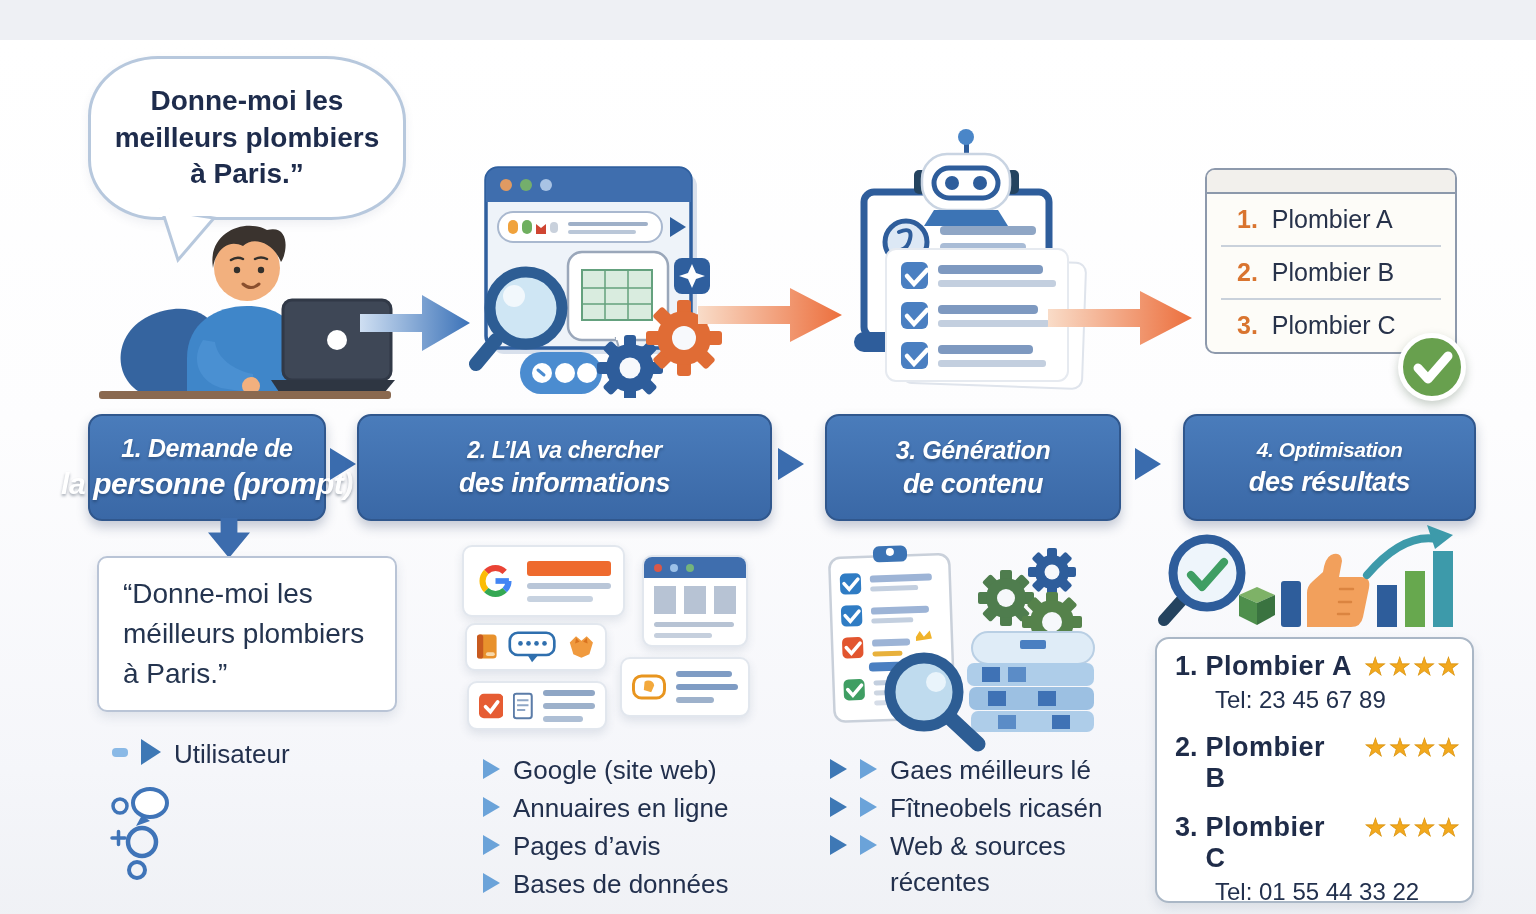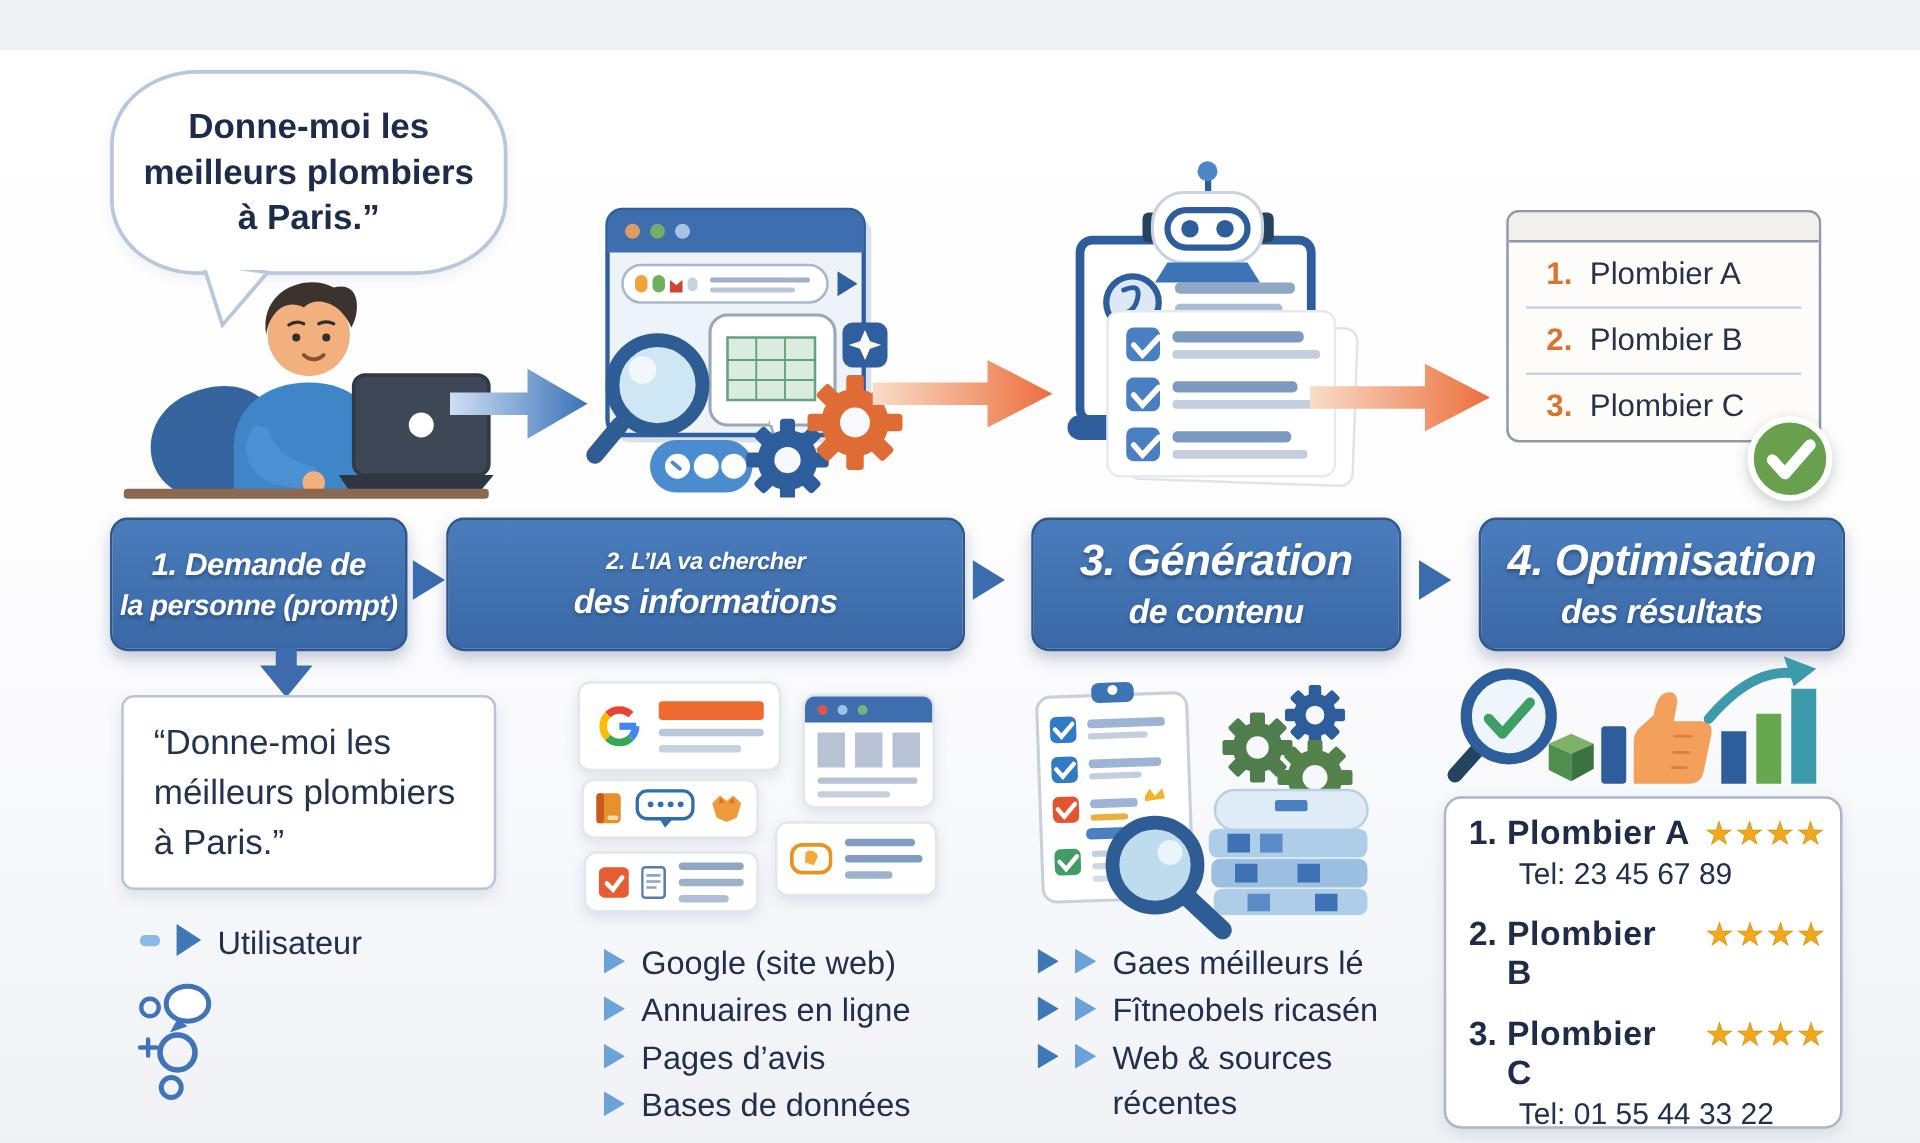--- a/index.html
+++ b/index.html
@@ -263,35 +263,35 @@
     </div>
   </div>
   <div class="ok-badge">
     <svg width="58" height="58" viewBox="0 0 58 58">
         <path d="M15,30 l10,11 l20,-23" stroke="#fff" stroke-width="9" fill="none" stroke-linecap="round" stroke-linejoin="round"></path>
       </svg>
   </div>
 
   <div class="step-box" style="left:88px;width:234px">
     <div class="step-line">1. Demande de</div>
-    <div class="step-line" style="font-size:23px">la personne (prompt)</div>
+    <div class="step-line" style="font-size:30px">la personne (prompt)</div>
   </div>
   <div class="sep-tri" style="left:330px"></div>
   <div class="step-box" style="left:357px;width:411px">
-    <div class="step-line" style="font-size:19px">2. L’IA va chercher</div>
+    <div class="step-line" style="font-size:23px">2. L’IA va chercher</div>
     <div class="step-line" style="font-size:27px">des informations</div>
   </div>
   <div class="sep-tri" style="left:778px"></div>
   <div class="step-box" style="left:825px;width:292px">
-    <div class="step-line" style="font-size:35px">3. Génération</div>
+    <div class="step-line" style="font-size:25px">3. Génération</div>
     <div class="step-line" style="font-size:27px">de contenu</div>
   </div>
   <div class="sep-tri" style="left:1135px"></div>
   <div class="step-box" style="left:1183px;width:289px">
-    <div class="step-line" style="font-size:35px">4. Optimisation</div>
+    <div class="step-line" style="font-size:21px">4. Optimisation</div>
     <div class="step-line" style="font-size:27px">des résultats</div>
   </div>
 
   <div class="down-arrow"></div>
   <div class="card quote-card">
     <div>“Donne-moi les</div>
     <div>méilleurs plombiers</div>
     <div>à Paris.”</div>
   </div>
 

